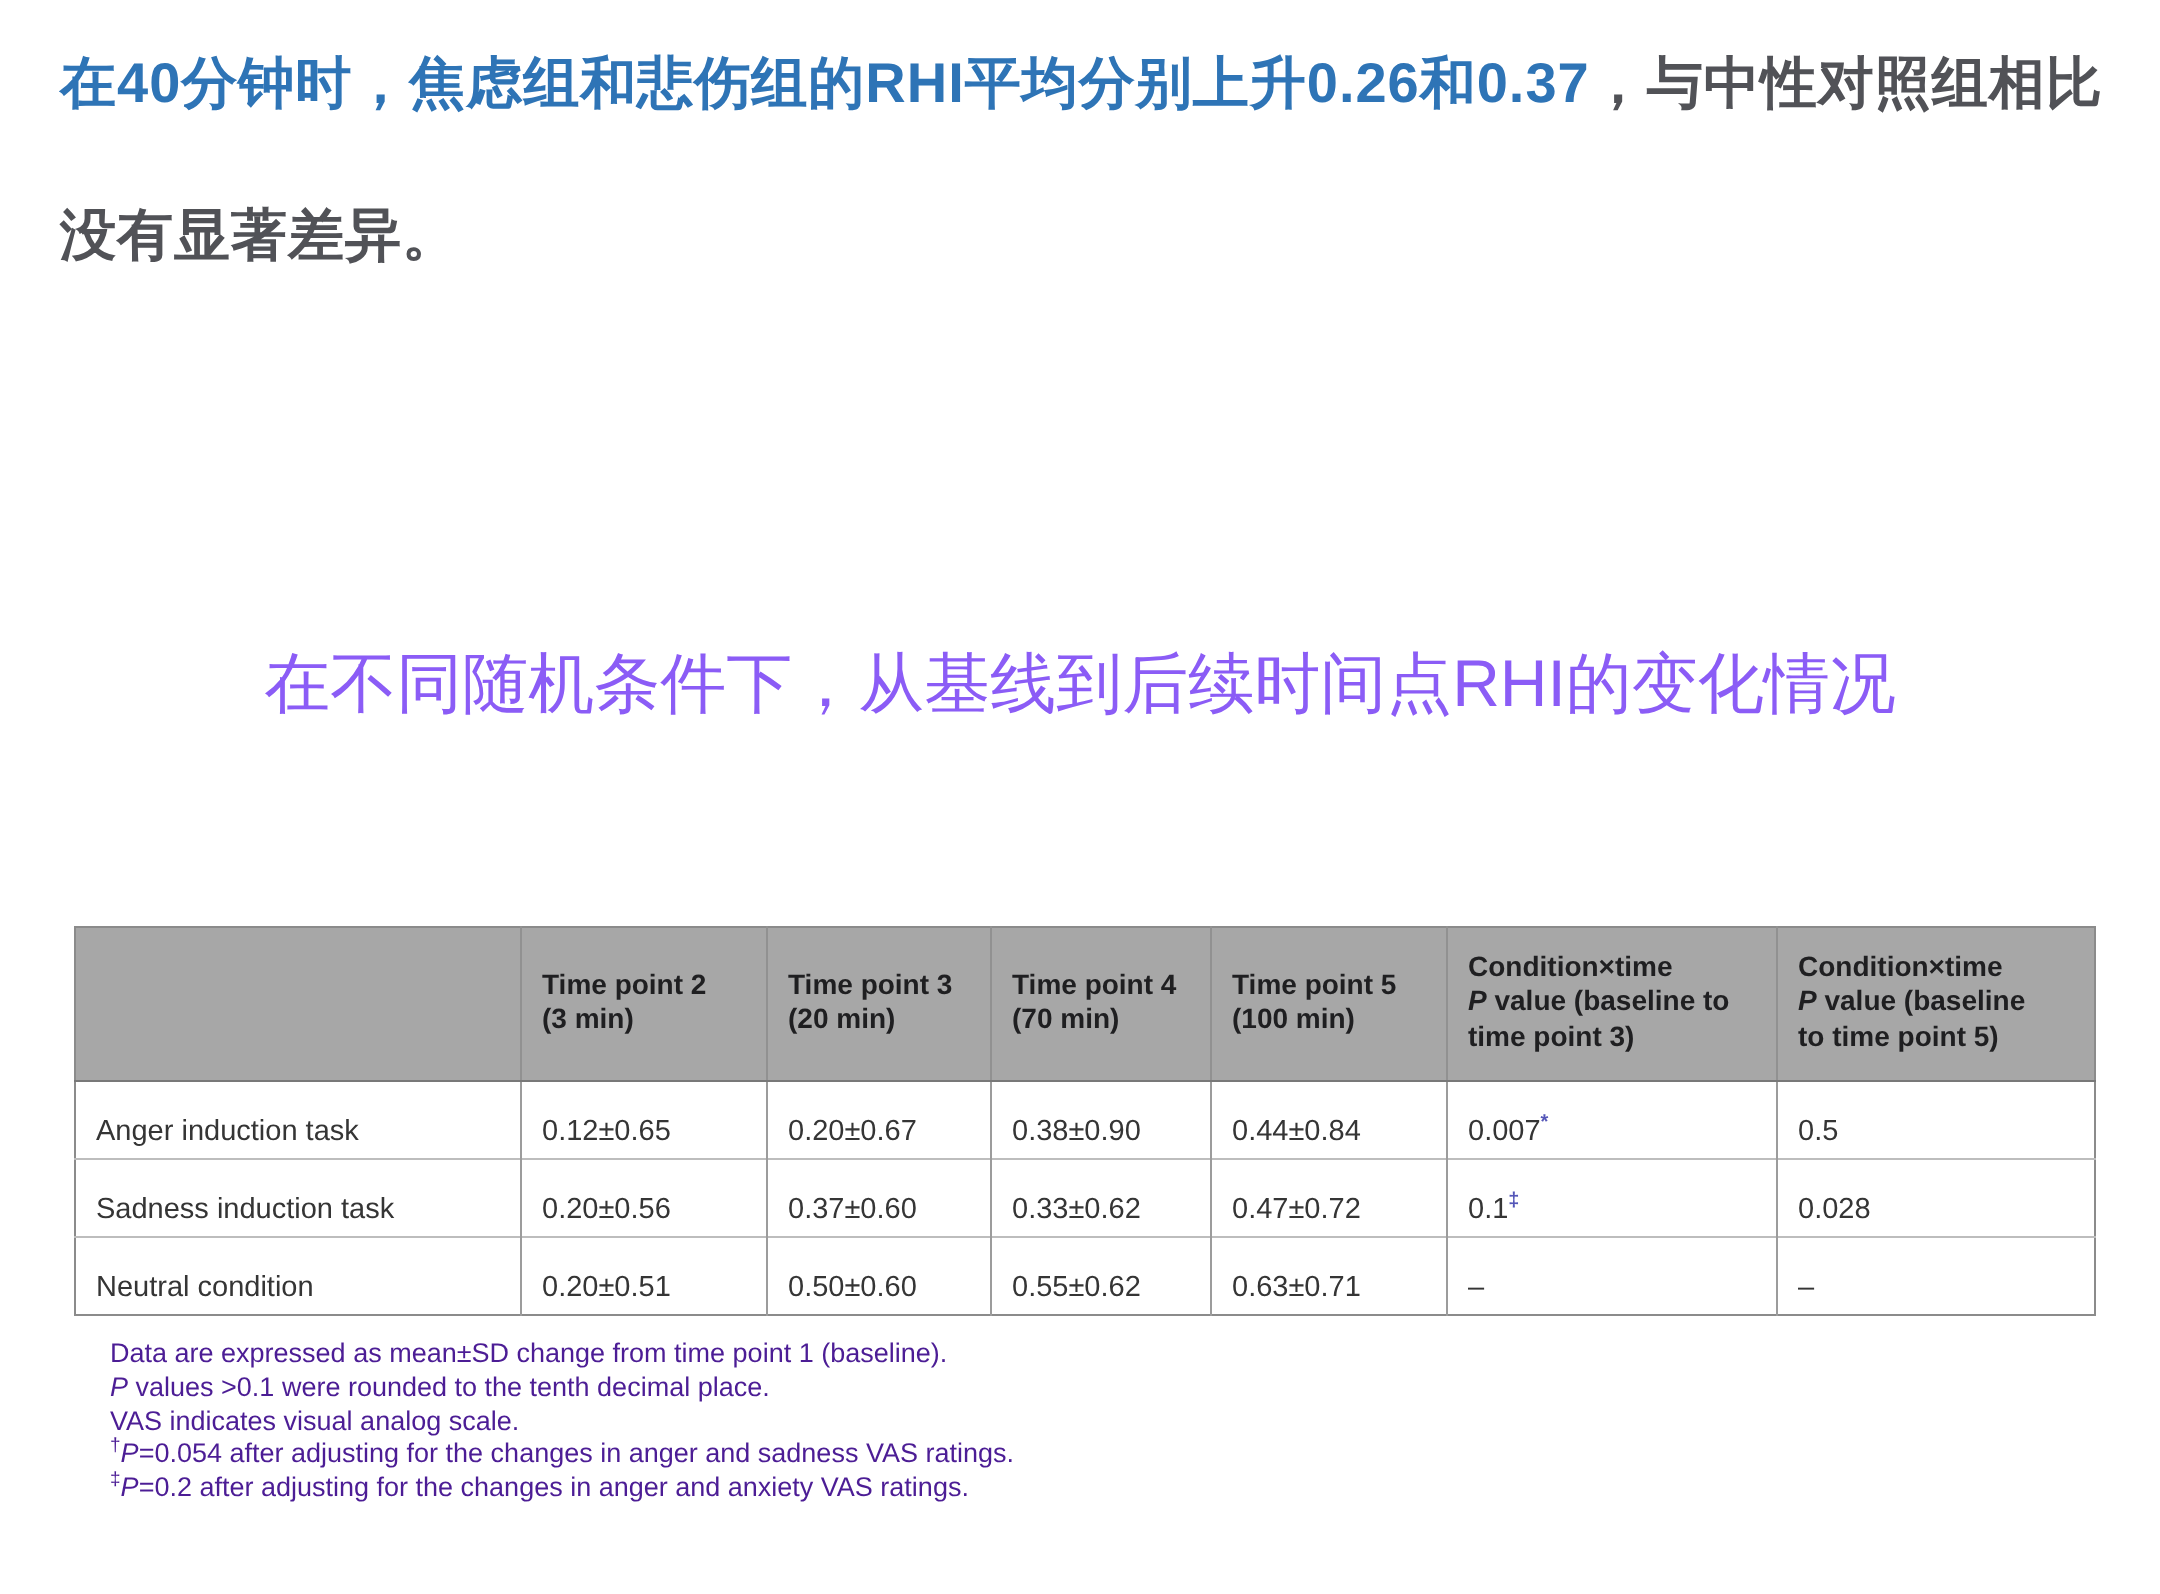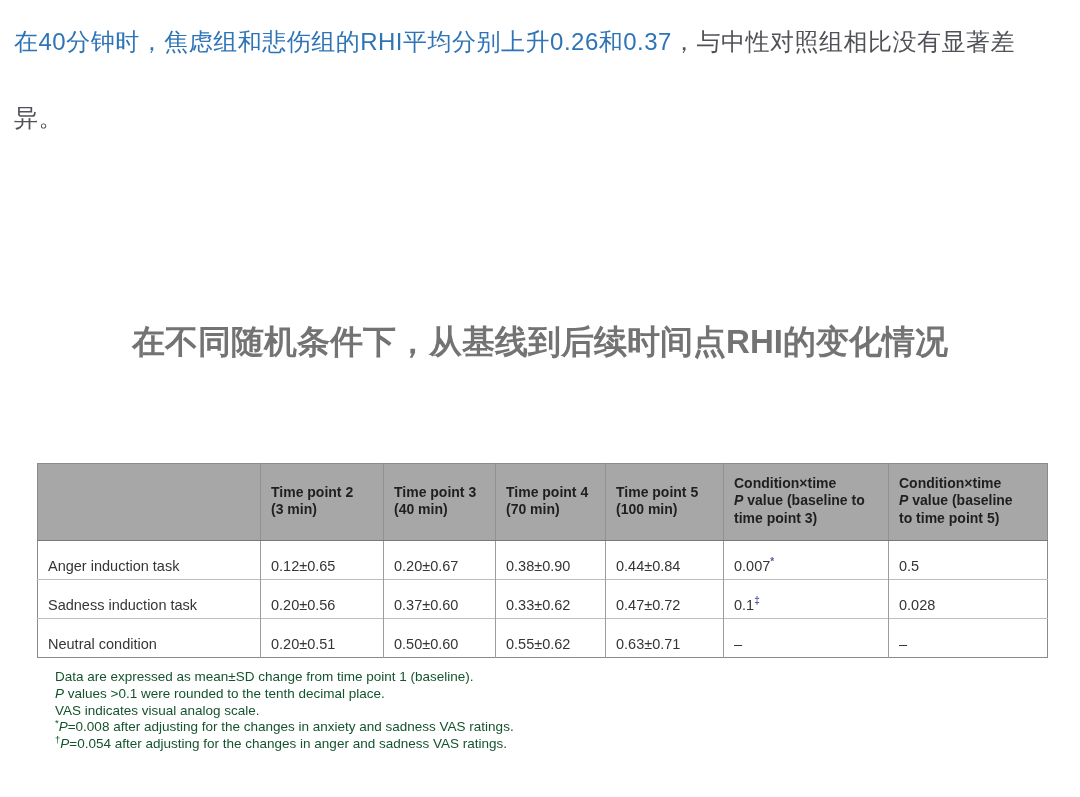--- a/index.html
+++ b/index.html
@@ -4,30 +4,30 @@
 <style>
   * { margin:0; padding:0; box-sizing:border-box; }
   html,body { width:1080px; height:797px; }
   body {
     position:relative;
     background:#ffffff;
     font-family:"Liberation Sans","DejaVu Sans",sans-serif;
     overflow:hidden;
   }
   .heading {
-    position:absolute; top:4px; left:14px; width:1022px;
-    font-size:24px; font-weight:400; line-height:76px;
+    position:absolute; top:4px; left:30px; width:1022px;
+    font-size:28px; font-weight:700; line-height:76px;
     letter-spacing:0.5px;
   }
   .heading .hl { color:#2E74B6; }
   .heading .rest { color:#515257; }
   .subtitle {
     position:absolute; top:318px; left:20px; width:1040px;
     text-align:center; font-size:33px; line-height:47px;
-    color:#737373; font-weight:700;
+    color:#8b5cf6; font-weight:400;
   }
   .table-wrap { position:absolute; top:463px; left:37px; width:1010px; }
   table {
     border-collapse:collapse; width:1010px; table-layout:fixed;
     border:1px solid #8B8B8B;
   }
   thead tr { height:77px; }
   th {
     background:#A7A7A7; color:#1F1F21;
     font-size:14px; font-weight:700; text-align:left; vertical-align:middle;
@@ -42,21 +42,21 @@
     background:#ffffff;
   }
   th:first-child, td:first-child { border-left:none; }
   th i, .fn i { font-style:italic; }
   sup.mark {
     color:#5456B8; font-size:10px; font-weight:700;
     vertical-align:super; line-height:0;
   }
   .footnotes {
     margin:11px 0 0 18px;
-    font-size:13.5px; line-height:16.8px; color:#14532d;
+    font-size:13.5px; line-height:16.8px; color:#4c1d95;
   }
   .fn sup { font-size:9.5px; vertical-align:super; line-height:0; }
 </style>
 </head>
 <body>
 
 <div class="heading">
   <span class="hl">在40分钟时，焦虑组和悲伤组的RHI平均分别上升0.26和0.37</span><span class="rest">，与中性对照组相比没有显著差异。</span>
 </div>
 
@@ -70,21 +70,21 @@
         <col style="width:112px">
       <col style="width:110px">
         <col style="width:118px">
         <col style="width:165px">
         <col style="width:159px">
     </colgroup>
     <thead>
       <tr>
         <th></th>
         <th><span>Time point 2</span><br><span>(3 min)</span></th>
-        <th><span>Time point 3</span><br><span>(40 min)</span></th>
+        <th><span>Time point 3</span><br><span>(20 min)</span></th>
         <th><span>Time point 4</span><br><span>(70 min)</span></th>
         <th><span>Time point 5</span><br><span>(100 min)</span></th>
         <th><span>Condition×time</span><br><i>P</i><span> value (baseline to</span><br><span>time point 3)</span></th>
         <th><span>Condition×time</span><br><i>P</i><span> value (baseline</span><br><span>to time point 5)</span></th>
       </tr>
     </thead>
     <tbody>
       <tr>
         <td>Anger induction task</td>
         <td>0.12±0.65</td>
@@ -112,16 +112,16 @@
         <td><span>–</span><sup class="mark"></sup></td>
         <td>–</td>
       </tr>
     </tbody>
   </table>
 
   <div class="footnotes">
     <div class="fn"><sup></sup><i></i><span>Data are expressed as mean±SD change from time point 1 (baseline).</span></div>
     <div class="fn"><sup></sup><i>P</i><span> values &gt;0.1 were rounded to the tenth decimal place.</span></div>
     <div class="fn"><sup></sup><i></i><span>VAS indicates visual analog scale.</span></div>
-    <div class="fn"><sup>*</sup><i>P</i><span>=0.008 after adjusting for the changes in anxiety and sadness VAS ratings.</span></div>
     <div class="fn"><sup>†</sup><i>P</i><span>=0.054 after adjusting for the changes in anger and sadness VAS ratings.</span></div>
+    <div class="fn"><sup>‡</sup><i>P</i><span>=0.2 after adjusting for the changes in anger and anxiety VAS ratings.</span></div>
   </div>
 </div>
 
 </body></html>

